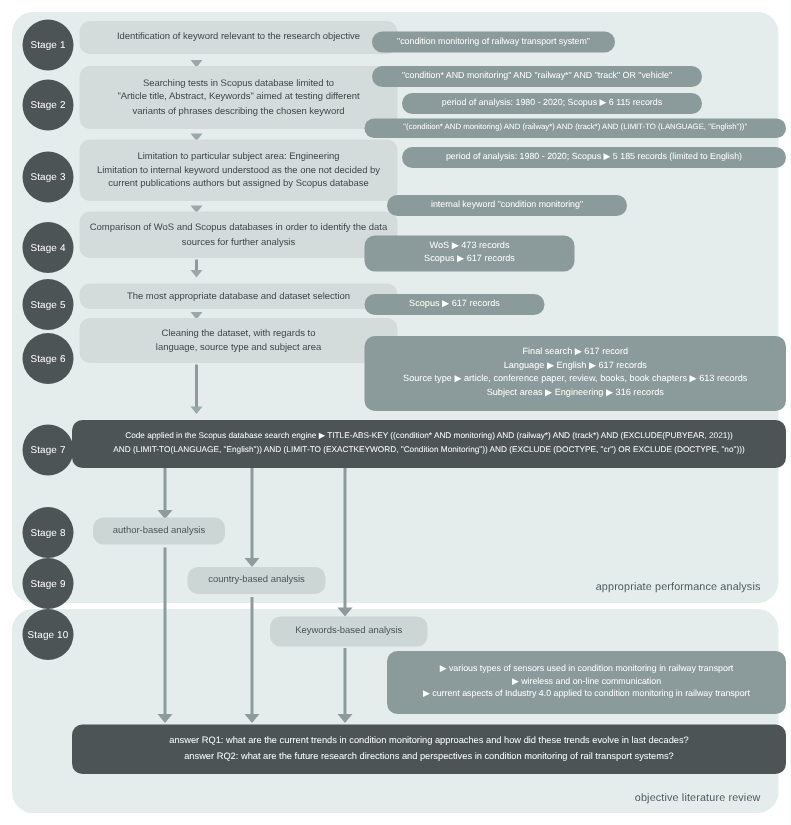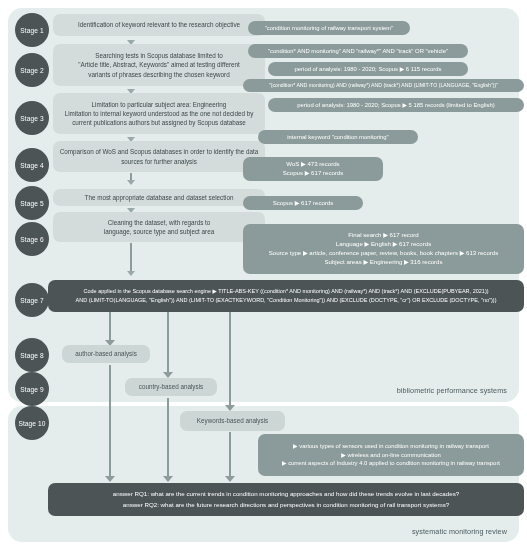--- a/index.html
+++ b/index.html
@@ -75,22 +75,22 @@
   }
 </style>
 </head>
 <body>
 
 <div id="canvas">
 
   <div class="panel" style="left:8px;top:8px;width:511px;height:394px;"></div>
   <div class="panel" style="left:8px;top:406px;width:511px;height:136px;"></div>
 
-  <div class="panel-label" style="right:20px;top:386px;">bibliometric performance systems</div>
-  <div class="panel-label" style="right:20px;top:527px;">systematic monitoring review</div>
+  <div class="panel-label" style="right:20px;top:386px;">appropriate performance analysis</div>
+  <div class="panel-label" style="right:20px;top:527px;">objective literature review</div>
 
   <div class="arrow-head sm" style="left:127px;top:40px;"></div>
   <div class="arrow-head sm" style="left:127px;top:89px;"></div>
   <div class="arrow-head sm" style="left:127px;top:137px;"></div>
   <div class="arrow-v" style="left:130px;top:173px;height:8px;"></div>
   <div class="arrow-head sm" style="left:127px;top:180px;"></div>
   <div class="arrow-head sm" style="left:127px;top:208px;"></div>
   <div class="arrow-v" style="left:130px;top:243px;height:30px;"></div>
   <div class="arrow-head sm" style="left:127px;top:271px;"></div>
 

